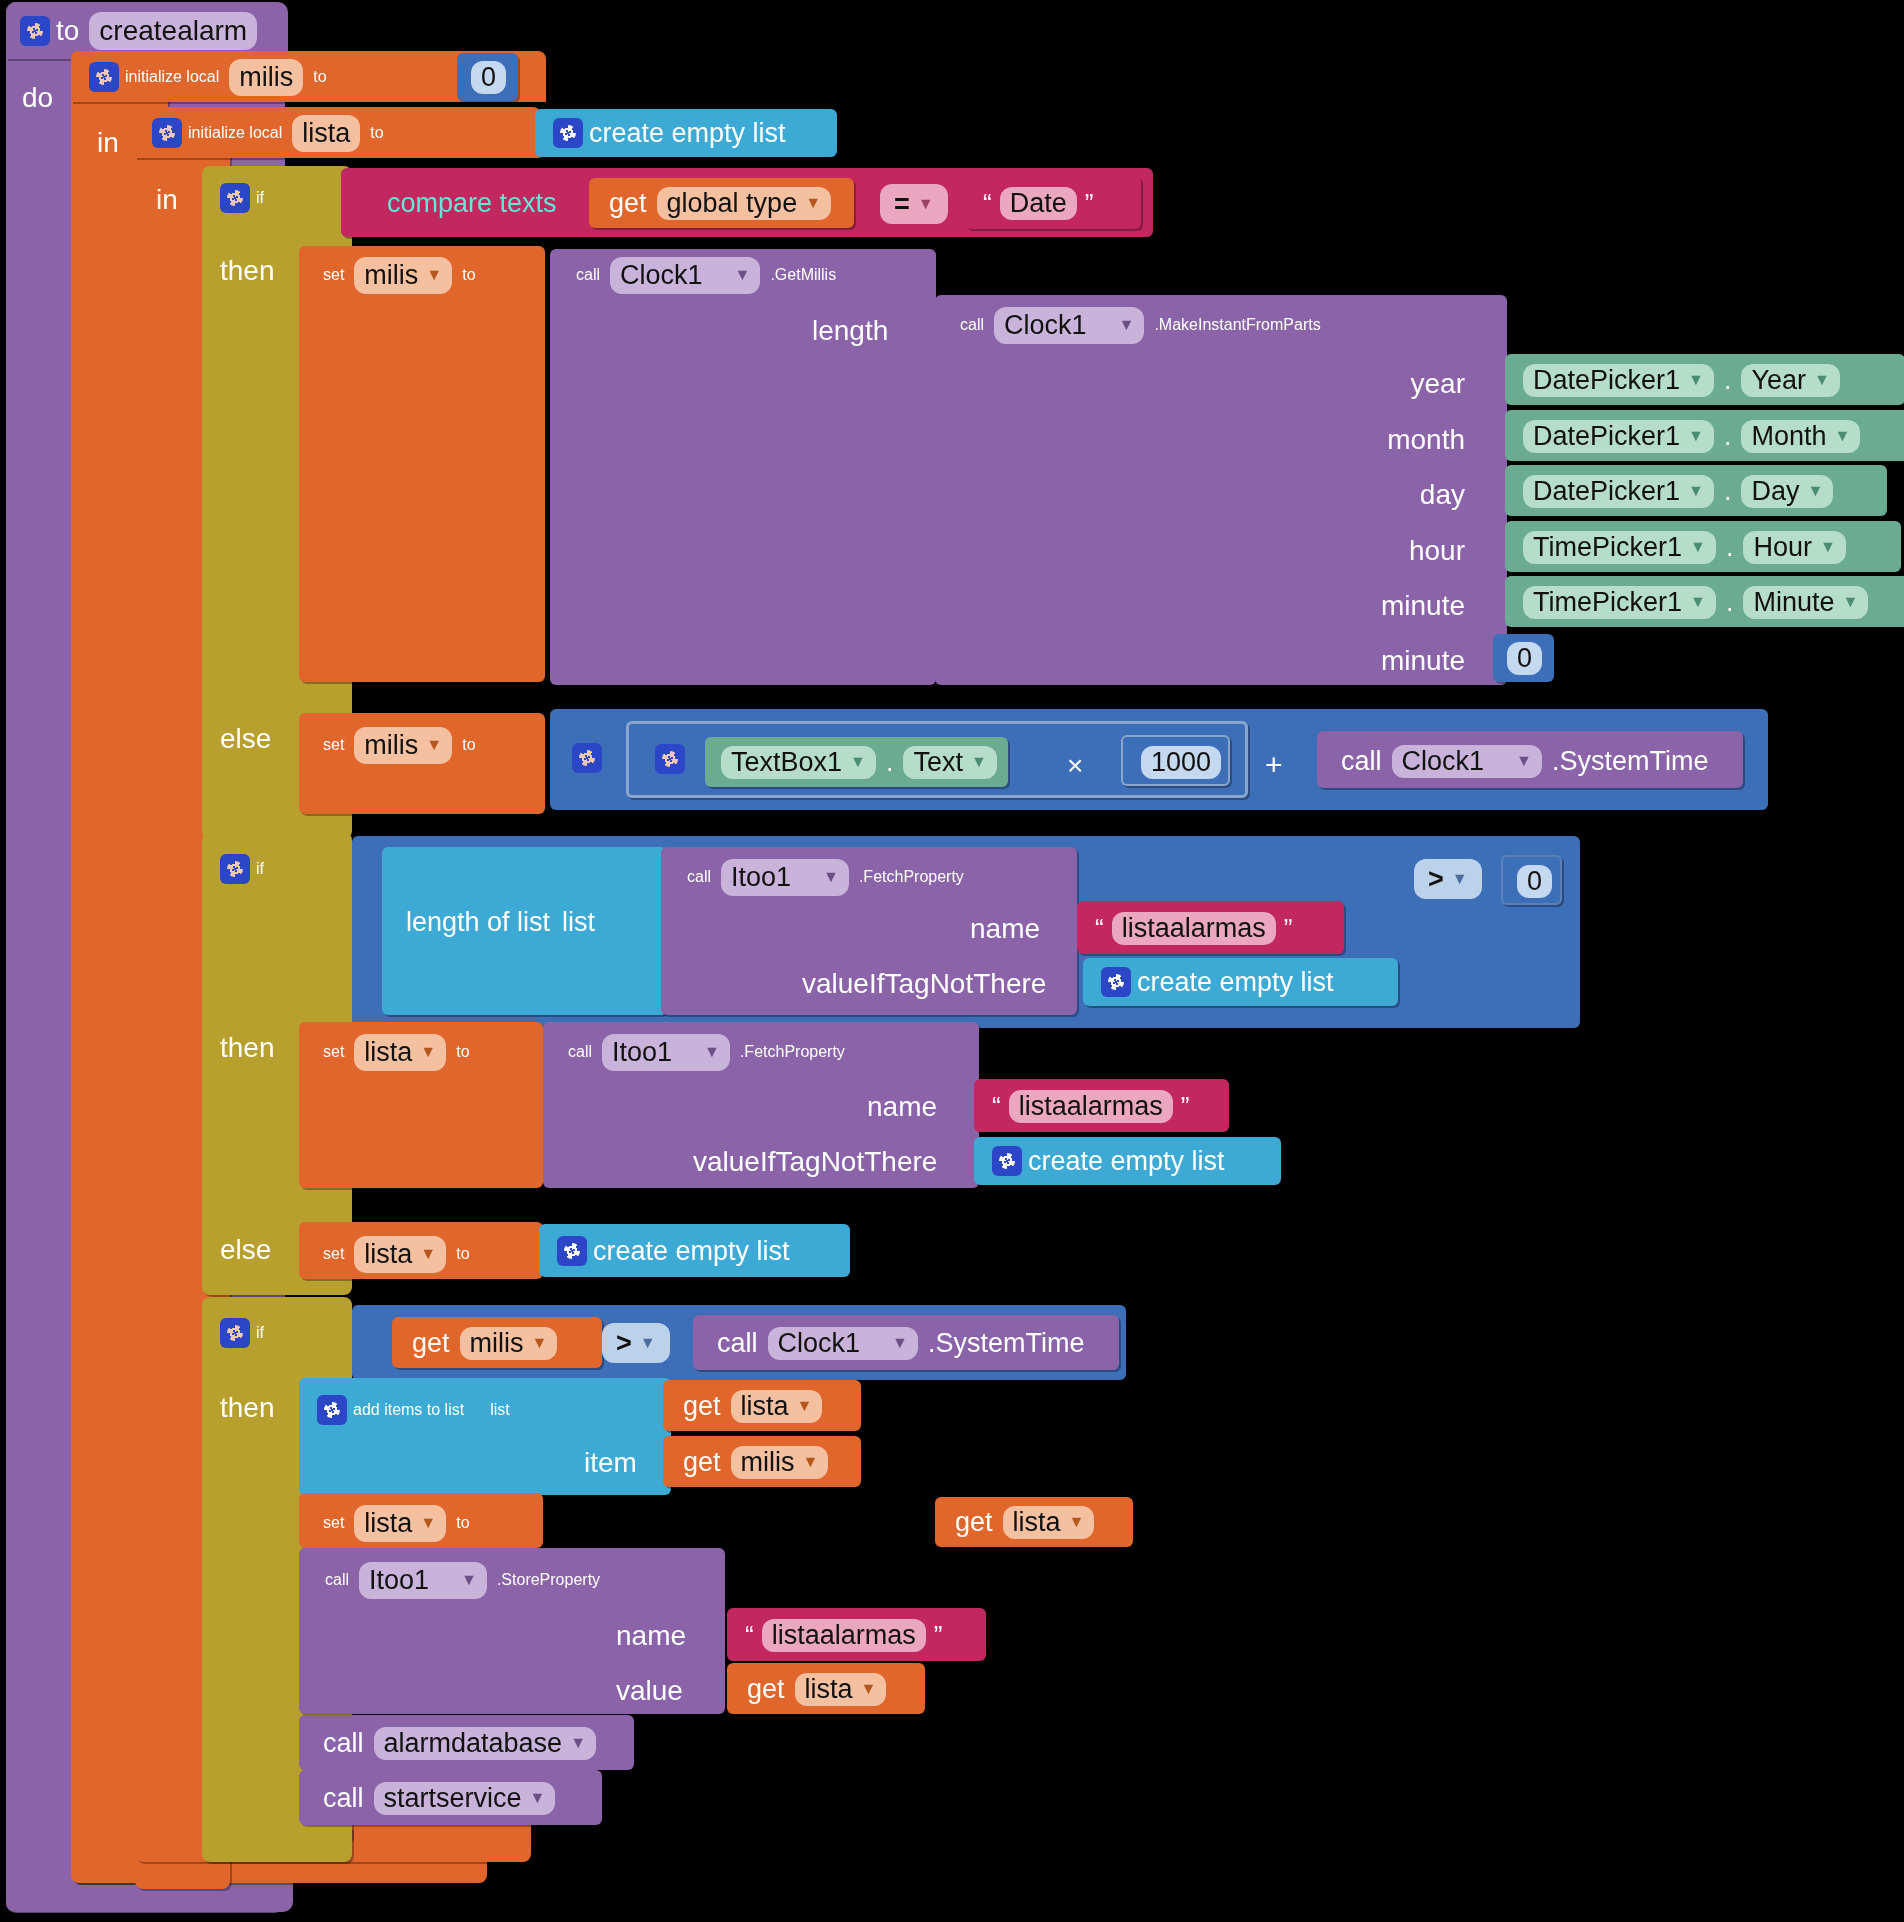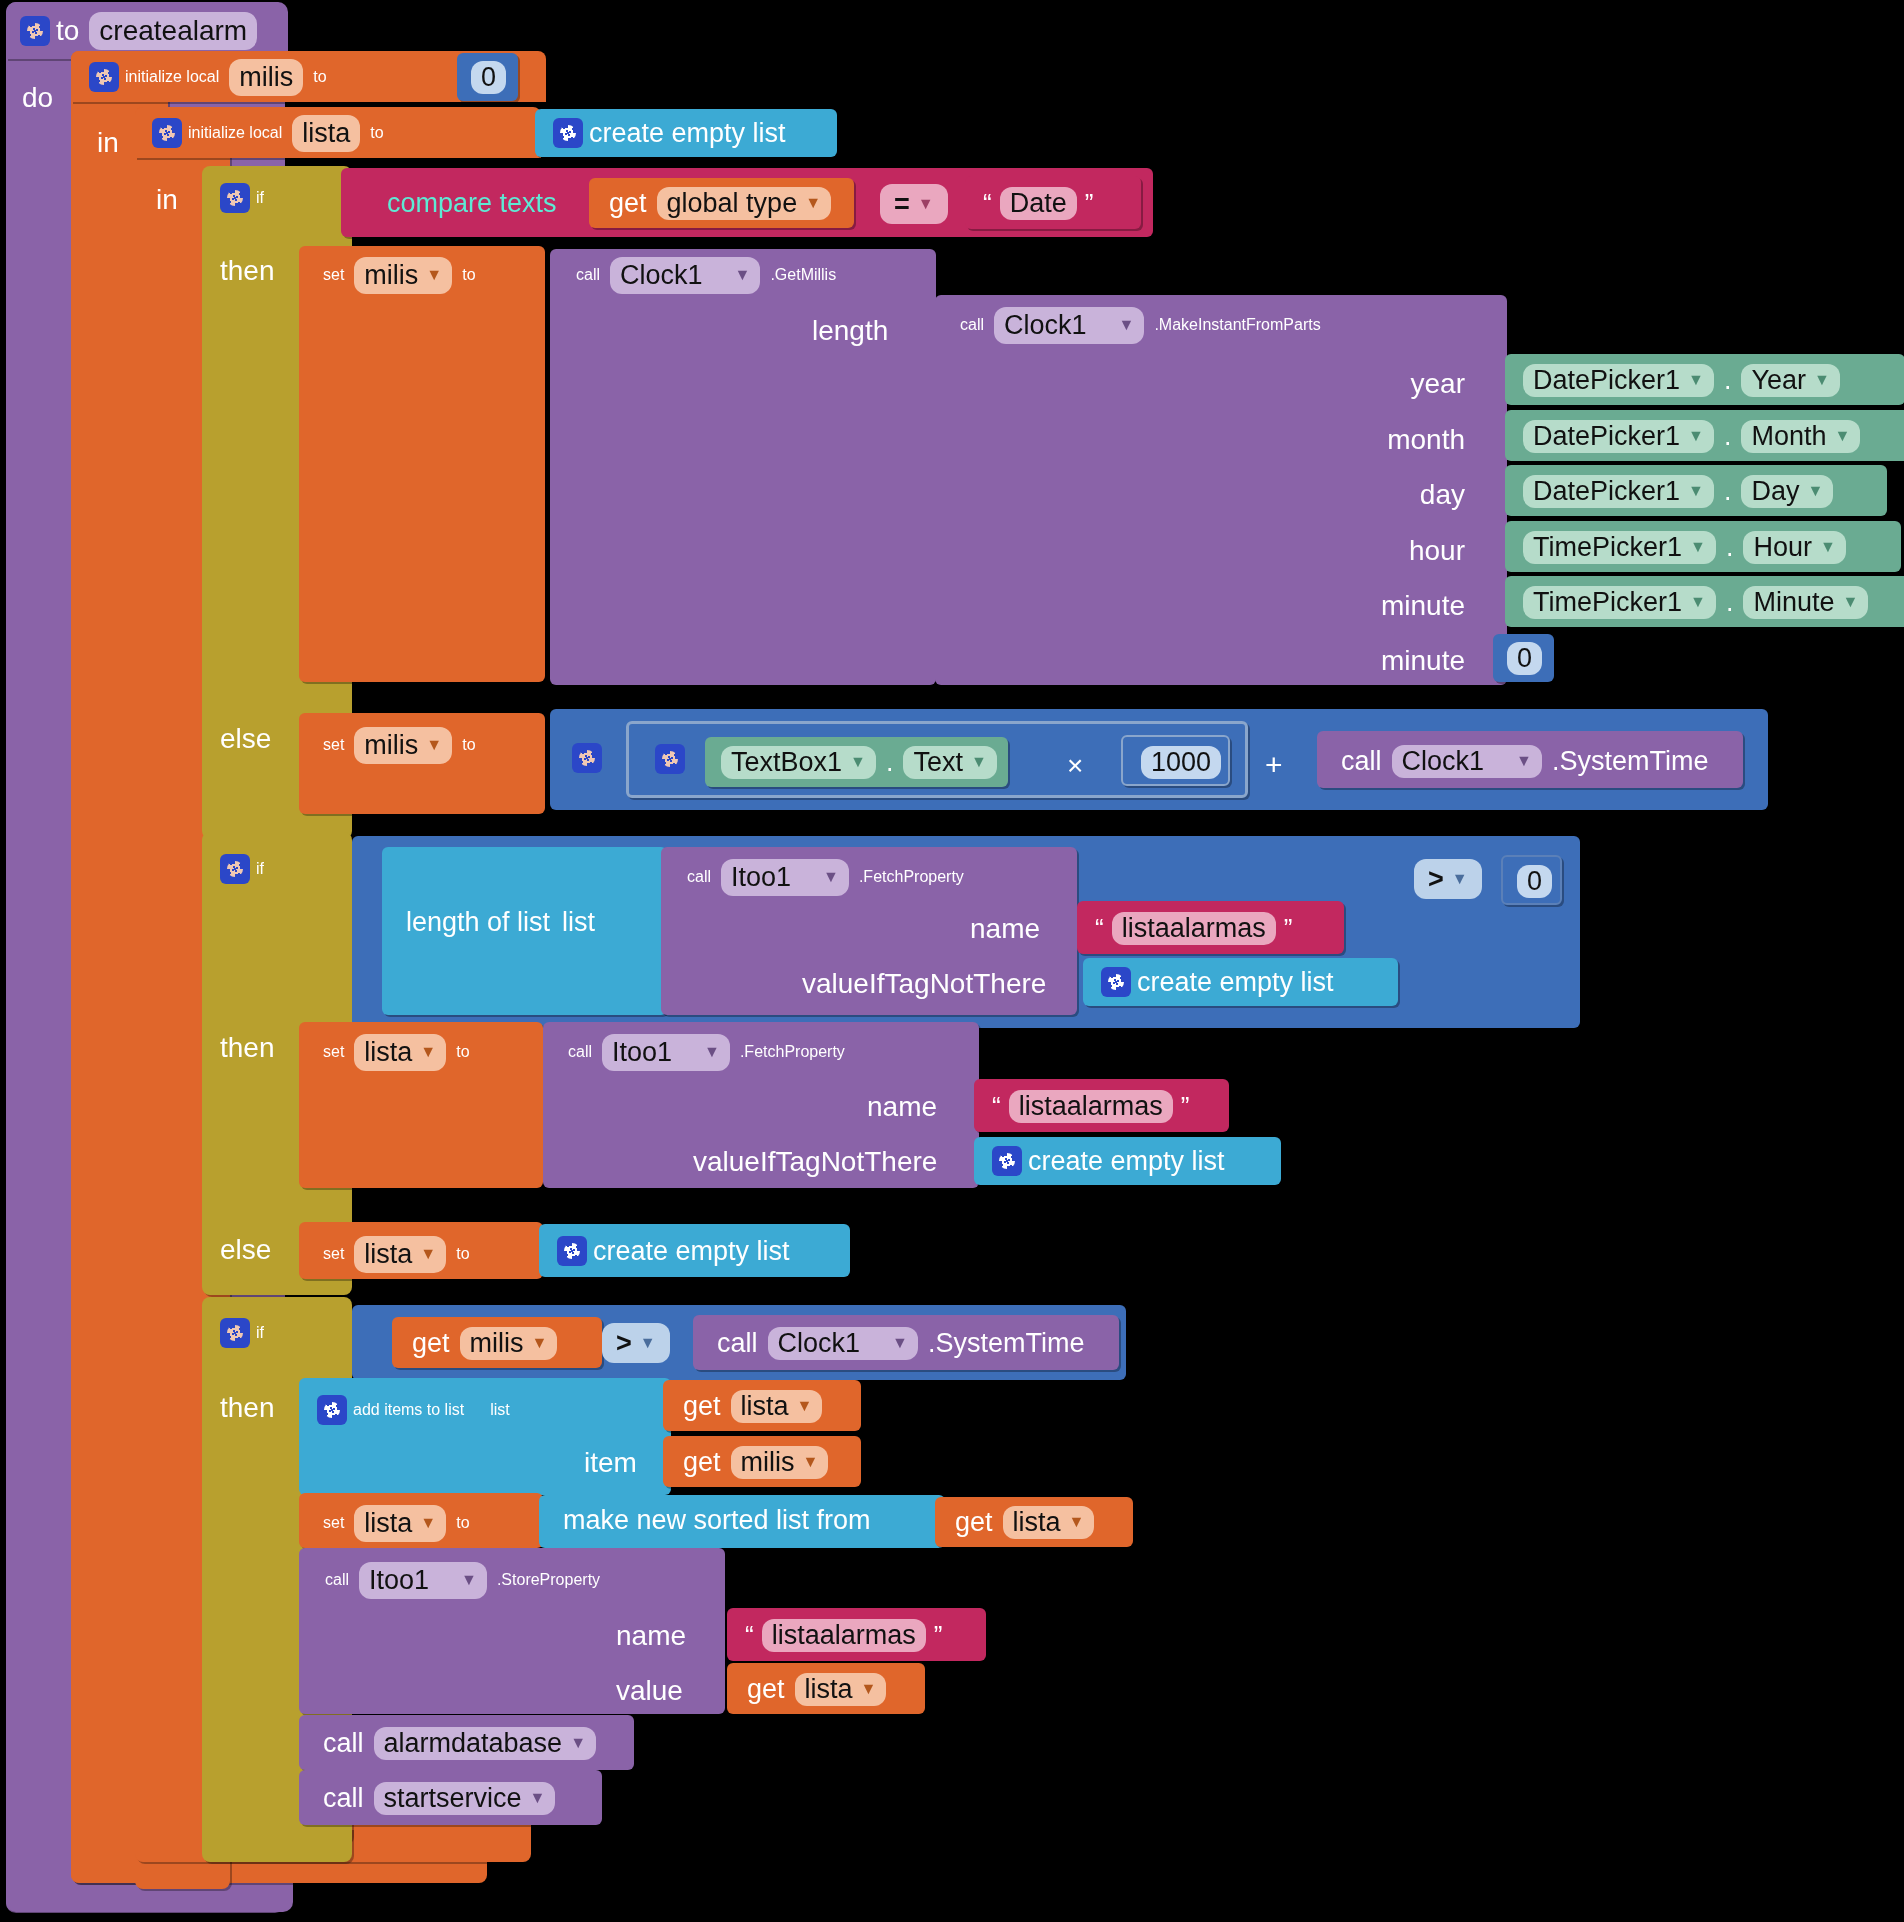--- a/index.html
+++ b/index.html
@@ -496,23 +496,20 @@
 
   <div class="blk c-var" style="left:299px; top:1493px; width:244px; height:55px;"></div>
   <div class="row" style="position:absolute; left:317px; top:1503px; height:40px;">
     <span class="lbl" style="color:#fff;">set</span>
     <span class="fld fld-var">
       <span>lista</span>
       <span class="caret caret-o">▼</span>
     </span>
     <span class="lbl" style="color:#fff;">to</span>
   </div>
-  <div class="blk c-list" style="left:539px; top:1495px; width:406px; height:53px;">
-    <div class="lbl" style="position:absolute; left:18px; top:12px; color:#fff;">make new sorted list from</div>
-  </div>
   <div class="blk c-var" style="left:935px; top:1497px; width:198px; height:50px;">
     <div class="row" style="position:absolute; left:14px; top:7px; height:36px;">
       <span class="lbl" style="color:#fff;">get</span>
       <span class="fld fld-var">
         <span>lista</span>
         <span class="caret caret-o">▼</span>
       </span>
     </div>
   </div>
 

